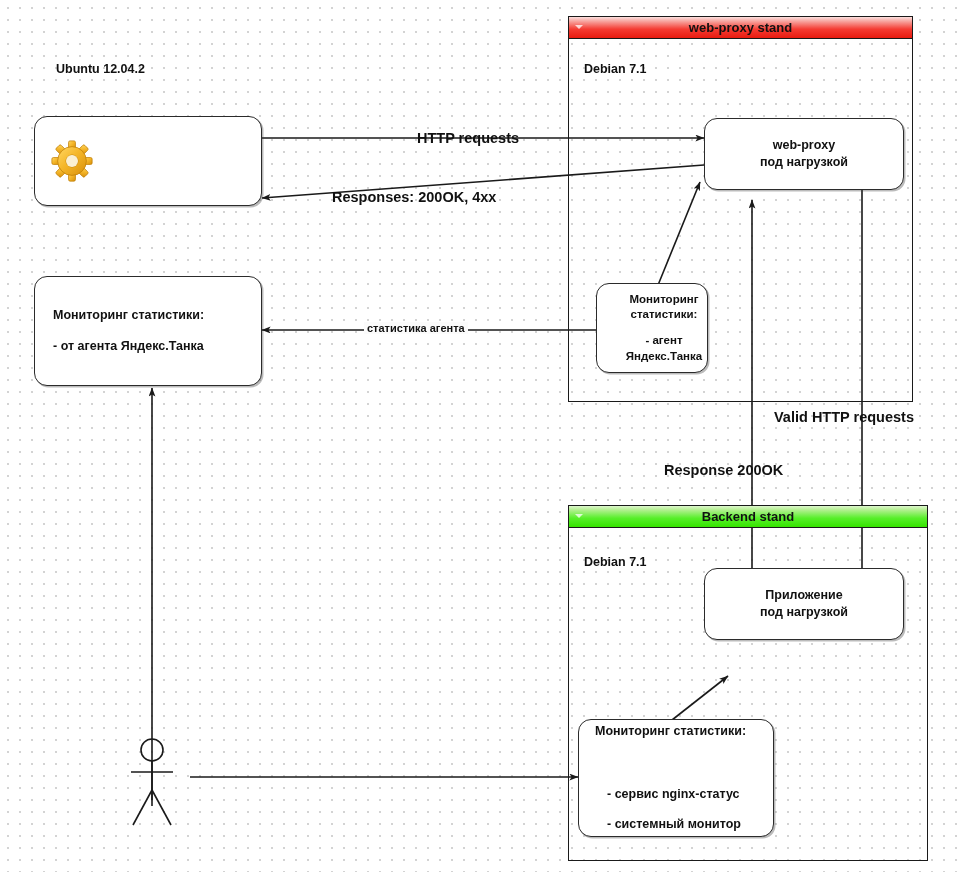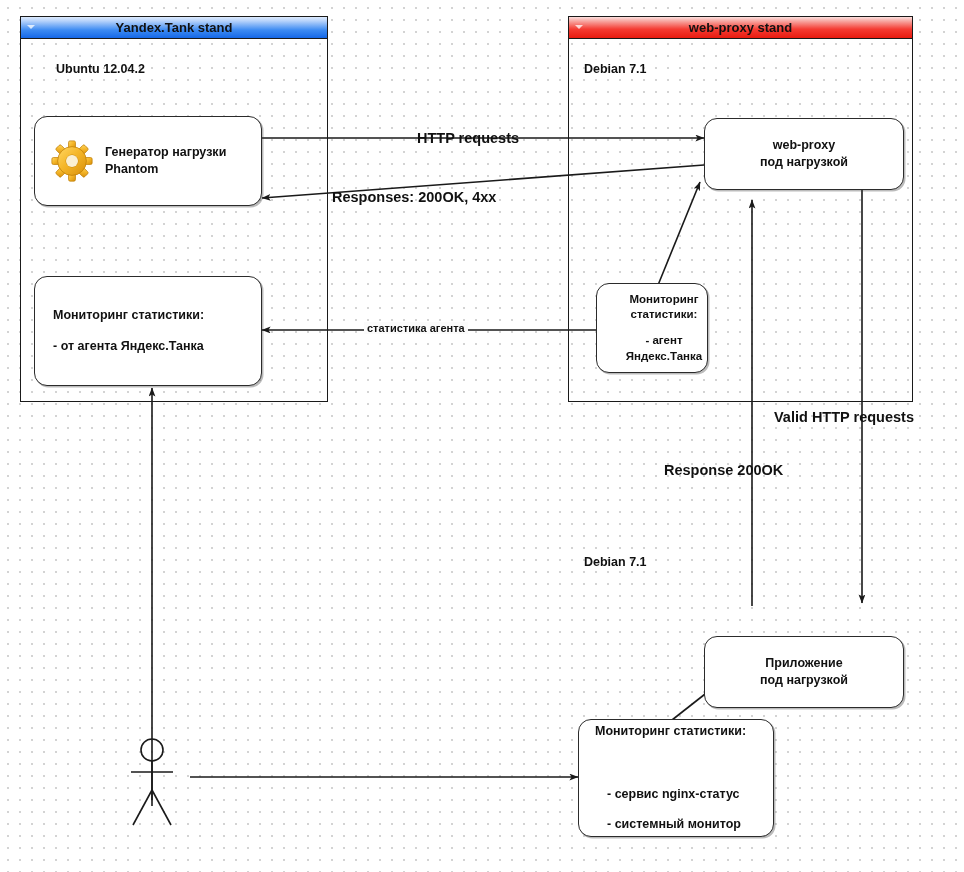--- a/index.html
+++ b/index.html
@@ -149,26 +149,20 @@
 
     <g stroke="#1a1a1a" stroke-width="1.6" fill="none">
       <circle cx="152" cy="750" r="11"></circle>
       <line x1="152" y1="761" x2="152" y2="806"></line>
       <line x1="131" y1="772" x2="173" y2="772"></line>
       <line x1="152" y1="790" x2="133" y2="825"></line>
       <line x1="152" y1="790" x2="171" y2="825"></line>
     </g>
   </svg>
 
-  <div class="stand" style="left:20px; top:16px; width:308px; height:386px;">
-    <div class="stand-header hdr-blue">
-      <span class="tri"></span>
-      <span>Yandex.Tank stand</span>
-    </div>
-  </div>
   <div class="os-label" style="left:56px; top:62px;">Ubuntu 12.04.2</div>
 
   <div class="node node-phantom" style="left:34px; top:116px; width:228px; height:90px;">
     <span class="gear">
       <svg viewBox="0 0 48 48" width="46" height="46" aria-hidden="true">
         <defs>
           <linearGradient id="gg" x1="0" y1="0" x2="1" y2="1">
             <stop offset="0%" stop-color="#ffd764"></stop>
             <stop offset="45%" stop-color="#f5b72a"></stop>
             <stop offset="100%" stop-color="#d88f09"></stop>
@@ -184,24 +178,20 @@
             <rect x="-3.6" y="12" width="7.2" height="9" rx="1.6" transform="rotate(45)"></rect>
             <rect x="-21" y="-3.6" width="9" height="7.2" rx="1.6" transform="rotate(45)"></rect>
             <rect x="12" y="-3.6" width="9" height="7.2" rx="1.6" transform="rotate(45)"></rect>
             <circle cx="0" cy="0" r="15"></circle>
           </g>
           <circle cx="0" cy="0" r="6.2" fill="#ffffff" stroke="#c07f06" stroke-width="1"></circle>
           <circle cx="0" cy="0" r="6.2" fill="#fbf0d2"></circle>
         </g>
       </svg>
     </span>
-    <span class="txt">
-      <span class="line">Генератор нагрузки</span>
-      <span class="line">Phantom</span>
-    </span>
   </div>
 
   <div class="node node-left" style="left:34px; top:276px; width:228px; height:110px;">
     <span class="line">Мониторинг статистики:</span>
     <span class="line">- от агента Яндекс.Танка</span>
   </div>
 
   <div class="stand" style="left:568px; top:16px; width:345px; height:386px;padding-left:24px;">
     <div class="stand-header hdr-red">
       <span class="tri"></span>
@@ -215,23 +205,29 @@
     <span class="line">под нагрузкой</span>
   </div>
 
   <div class="node" style="left:596px; top:283px; width:112px; height:90px; font-size:11.5px;padding-left:24px;">
     <span class="line">Мониторинг</span>
     <span class="line">статистики:</span>
     <span class="line" style="margin-top:10px;">- агент</span>
     <span class="line">Яндекс.Танка</span>
   </div>
 
+  <div class="stand" style="left:568px; top:505px; width:360px; height:356px;">
+    <div class="stand-header hdr-green">
+      <span class="tri"></span>
+      <span>Backend stand</span>
+    </div>
+  </div>
   <div class="os-label" style="left:584px; top:555px;">Debian 7.1</div>
 
-  <div class="node" style="left:704px; top:636px; width:200px; height:72px;">
+  <div class="node" style="left:704px; top:568px; width:200px; height:72px;">
     <span class="line">Приложение</span>
     <span class="line">под нагрузкой</span>
   </div>
 
   <div class="node node-left" style="left:578px; top:719px; width:196px; height:118px; padding-left:16px;">
     <span class="line">Мониторинг статистики:</span>
     <span class="line" style="margin-left:12px;margin-top:39px;">- сервис nginx-статус</span>
     <span class="line" style="margin-left:12px;">- системный монитор</span>
   </div>
 

